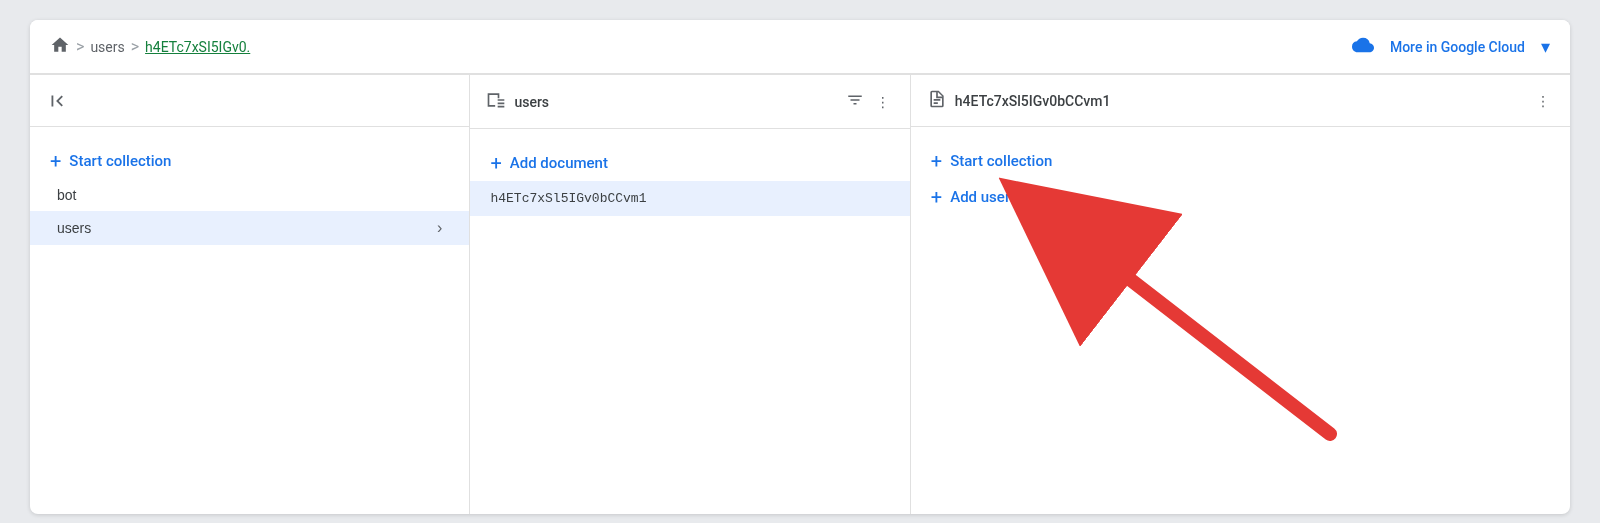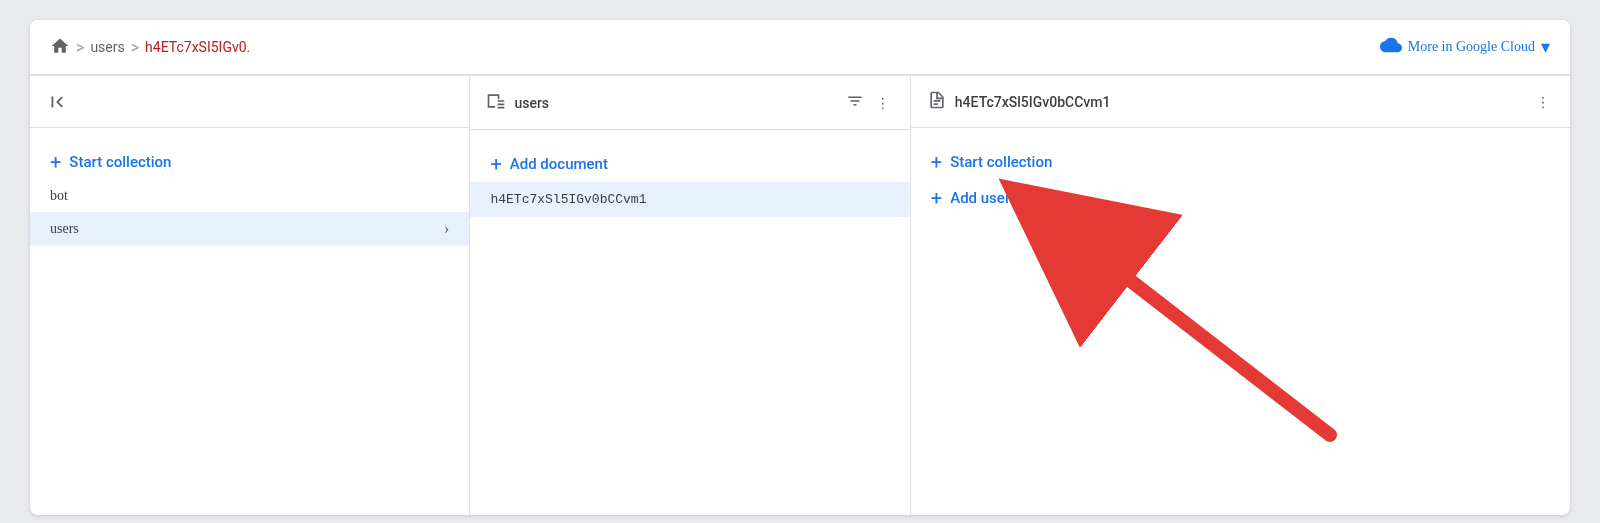--- a/index.html
+++ b/index.html
@@ -38,36 +38,36 @@
     }
     .breadcrumb-sep {
       color: #9aa0a6;
       font-size: 16px;
     }
     .breadcrumb-link {
       color: #5f6368;
       text-decoration: none;
     }
     .breadcrumb-current {
-      color: #b91c1c;
+      color: #15803d;
+      text-decoration: underline;
     }
     .home-icon svg {
       fill: #5f6368;
       width: 20px;
       height: 20px;
     }
     .breadcrumb-right {
       display: flex;
       align-items: center;
-      gap: 6px;
+      gap: 16px;
       color: #1a73e8;
       font-size: 14px;
       font-weight: 500;
       cursor: pointer;
-      font-family: Liberation Serif, serif;
     }
     .cloud-icon svg {
       fill: #1a73e8;
       width: 22px;
       height: 22px;
     }
     .chevron-icon {
       color: #1a73e8;
       font-size: 18px;
     }
@@ -150,25 +150,25 @@
       text-decoration: none;
     }
     .plus-sign {
       font-size: 20px;
       font-weight: 400;
       line-height: 1;
     }
 
     
     .list-item {
-      padding: 8px 20px;
+      padding: 8px 27px;
       cursor: pointer;
       font-size: 14px;
       color: #3c4043;
-      font-family: Liberation Serif, serif;
+      font-family: Liberation Sans, sans-serif;
     }
     .list-item.selected {
       background: #e8f0fe;
     }
     .list-item-row {
       display: flex;
       align-items: center;
       justify-content: space-between;
     }
     .list-item-chevron {

